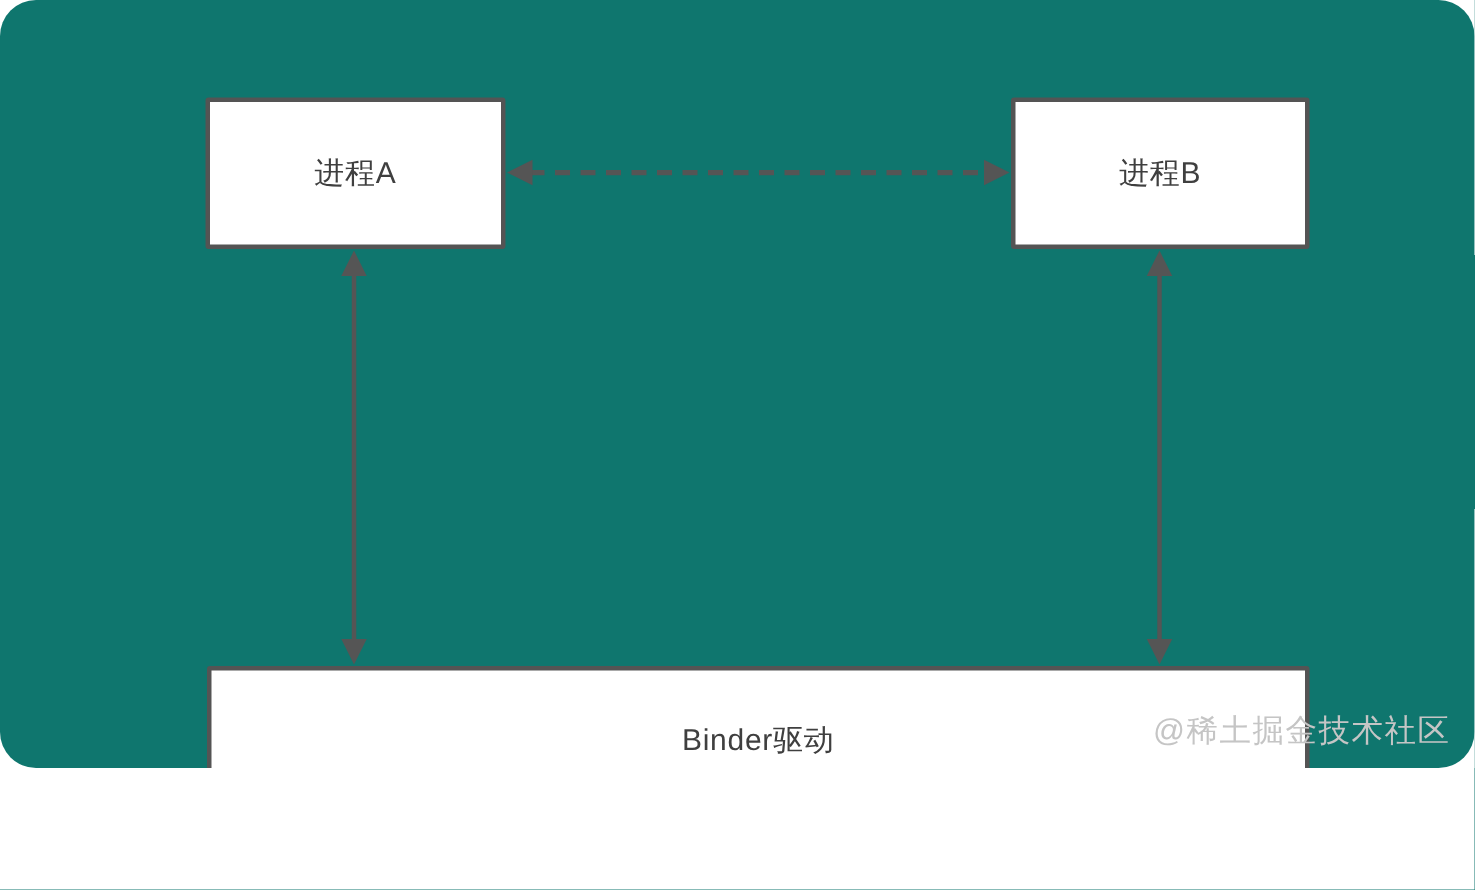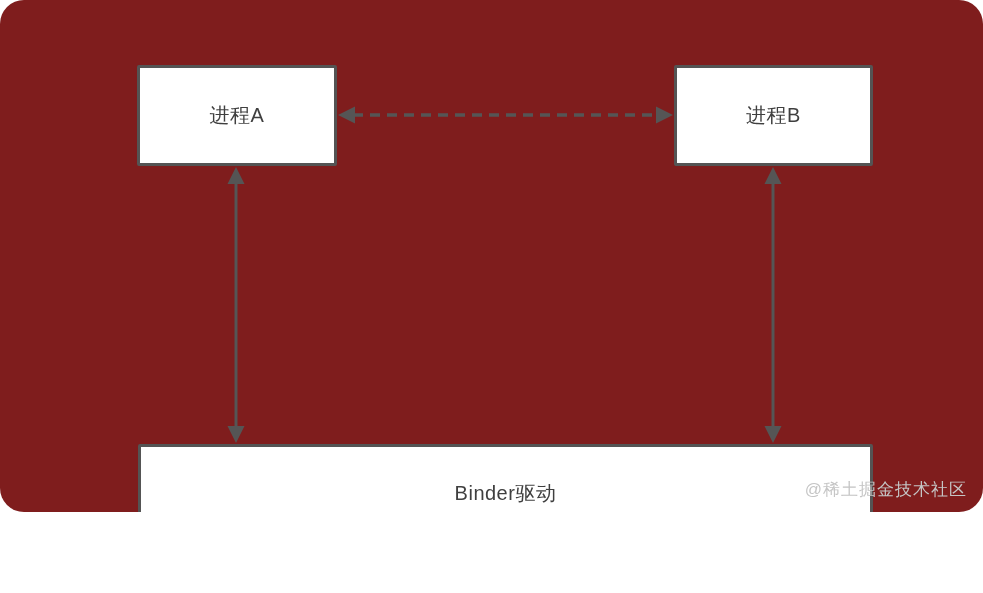--- a/index.html
+++ b/index.html
@@ -5,21 +5,21 @@
   html, body {
     margin: 0;
     padding: 0;
     background: #ffffff;
     font-family: "Liberation Sans", "DejaVu Sans", sans-serif;
   }
   .canvas {
     position: relative;
     width: 983px;
     height: 512px;
-    background: #7f1d1d;
+    background: #0f766e;
     overflow: hidden;
     border-radius: 24px;
   }
   .node {
     position: absolute;
     box-sizing: border-box;
     border: 3px solid #545454;
     border-radius: 2px;
     background: #ffffff;
     display: flex;
@@ -35,21 +35,21 @@
   .edges-layer {
     position: absolute;
     left: 0; top: 0;
     width: 983px; height: 593px;
     pointer-events: none;
   }
   .watermark {
     position: absolute;
     right: 16px;
     bottom: 11px;
-    font-size: 17px;
+    font-size: 21px;
     color: #c5c5c5;
     letter-spacing: 1px;
     user-select: none;
   }
 </style>
 </head>
 <body>
 
 <div class="canvas">
 

